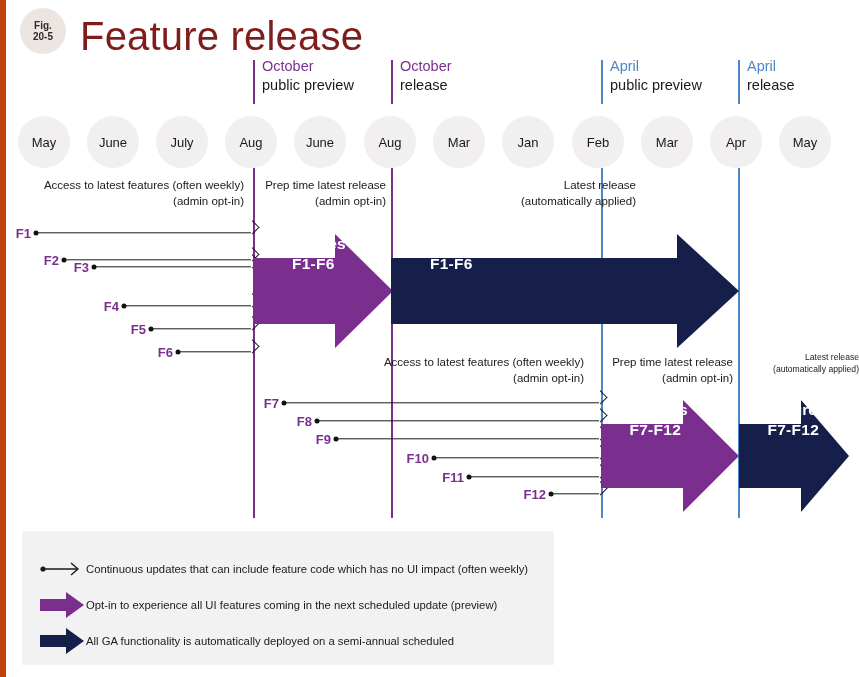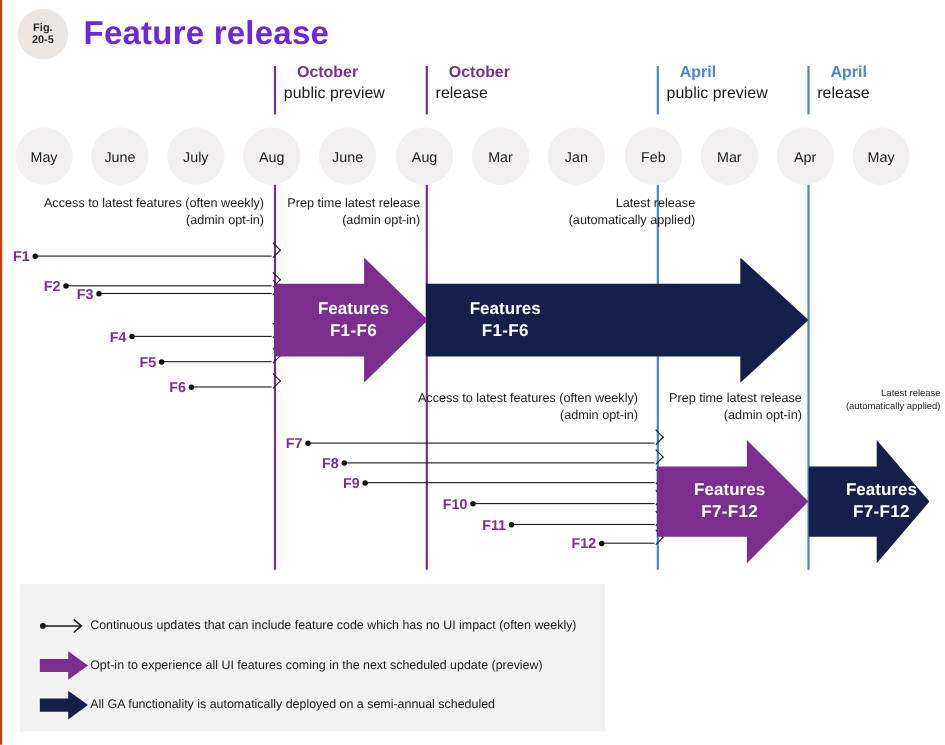--- a/index.html
+++ b/index.html
@@ -4,36 +4,36 @@
 <style>
   html,body{margin:0;padding:0;}
   body{
     width:859px;height:677px;
     background:#ffffff;
     font-family:"Liberation Sans", sans-serif;
     color:#1a1a1a;
     overflow:hidden;
   }
   #root{position:relative;width:859px;height:677px;background:#fff;
-        border-left:2px solid #c2410c;box-sizing:border-box;}
+        border-left:6px solid #c2410c;box-sizing:border-box;}
 
   
   .fig-badge{
     position:absolute;left:14px;top:8px;width:46px;height:46px;border-radius:50%;
     background:#ece5e1;display:flex;flex-direction:column;align-items:center;
     justify-content:center;line-height:1.15;}
   .fig-badge span{font-size:10px;font-weight:bold;color:#2b2b2b;}
-  .page-title{position:absolute;left:74px;top:14px;font-size:30px;color:#6d28d9;
-    font-weight:700;letter-spacing:.2px;}
+  .page-title{position:absolute;left:74px;top:14px;font-size:40px;color:#7f1d1d;
+    font-weight:400;letter-spacing:.2px;}
 
   
   .milestone{position:absolute;top:60px;}
   .milestone .bar{position:absolute;left:0;top:0;width:2px;height:44px;}
   .milestone .m-txt{position:absolute;left:9px;top:-3px;line-height:1.28;white-space:nowrap;}
-  .milestone .m-1{font-size:14.5px;font-weight:bold;margin-left:12px;}
+  .milestone .m-1{font-size:14.5px;font-weight:normal;}
   .milestone .m-2{font-size:14.5px;color:#1a1a1a;}
 
   
   .month{position:absolute;width:52px;height:52px;border-radius:50%;
     background:#f1eff0;display:flex;align-items:center;justify-content:center;
     font-size:13px;color:#1a1a1a;top:116px;}
 
   
   .vline{position:absolute;width:2px;}
 
@@ -48,21 +48,21 @@
     margin-right:5px;font-size:13px;font-weight:bold;color:#7a2f8f;white-space:nowrap;}
   .fdot{position:absolute;left:0;top:50%;transform:translate(-50%,-50%);
     width:5px;height:5px;border-radius:50%;background:#111;}
   .fline{position:absolute;left:0;top:50%;height:1.4px;background:#1a1a1a;
     transform:translateY(-50%);}
   .fhead{position:absolute;top:50%;transform:translate(-100%,-50%);
     width:9px;height:9px;border-right:1.4px solid #1a1a1a;border-top:1.4px solid #1a1a1a;
     rotate:45deg;}
 
   
-  .barrow{position:absolute;display:flex;align-items:center;justify-content:flex-start;padding-left:12px;}
+  .barrow{position:absolute;display:flex;align-items:flex-start;justify-content:flex-start;}
   .barrow svg{position:absolute;left:0;top:0;}
   .barrow .btext{position:relative;color:#fff;font-weight:bold;font-size:15.5px;
     line-height:1.3;text-align:center;z-index:2;}
   .barrow .btext div:last-child{letter-spacing:.3px;}
 
   
   .legend{position:absolute;left:16px;top:531px;width:532px;height:134px;
     background:#f2f2f2;}
   .lrow{position:absolute;left:0;width:100%;height:28px;}
   .licon{position:absolute;left:18px;top:0;width:52px;height:28px;}

